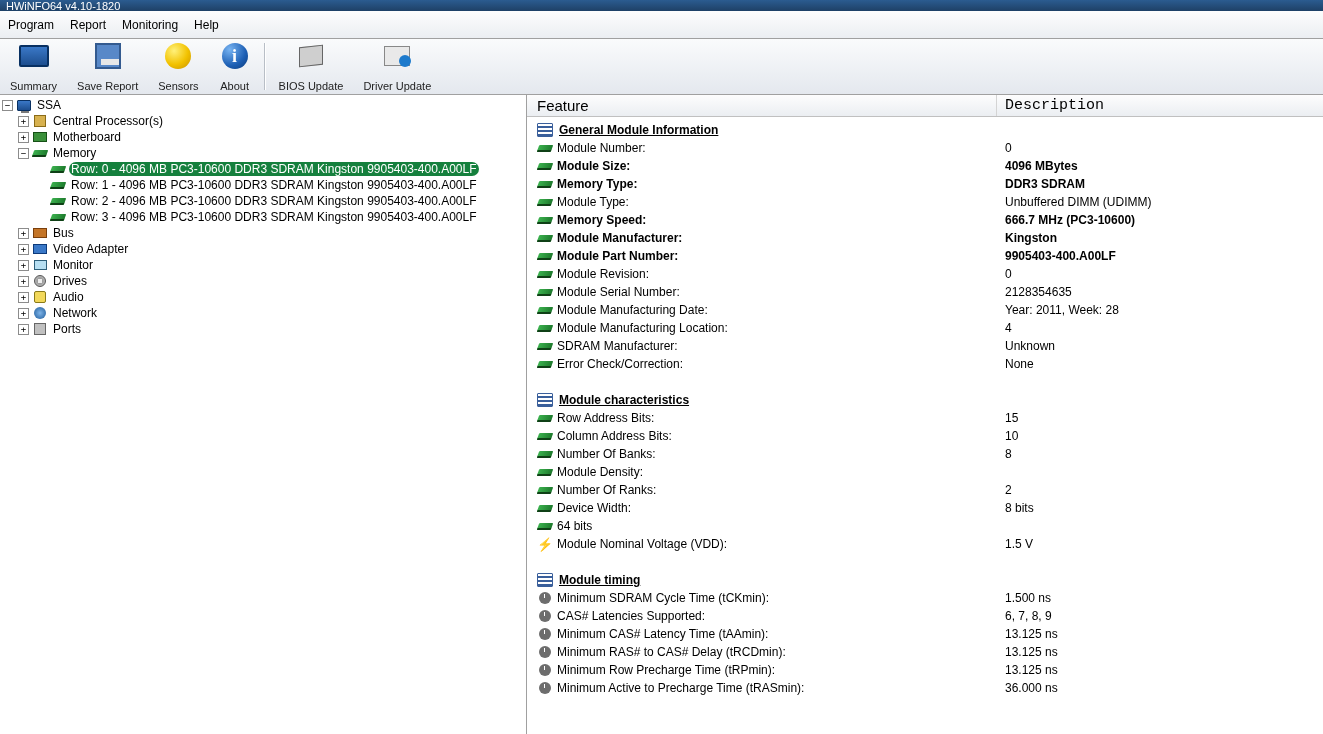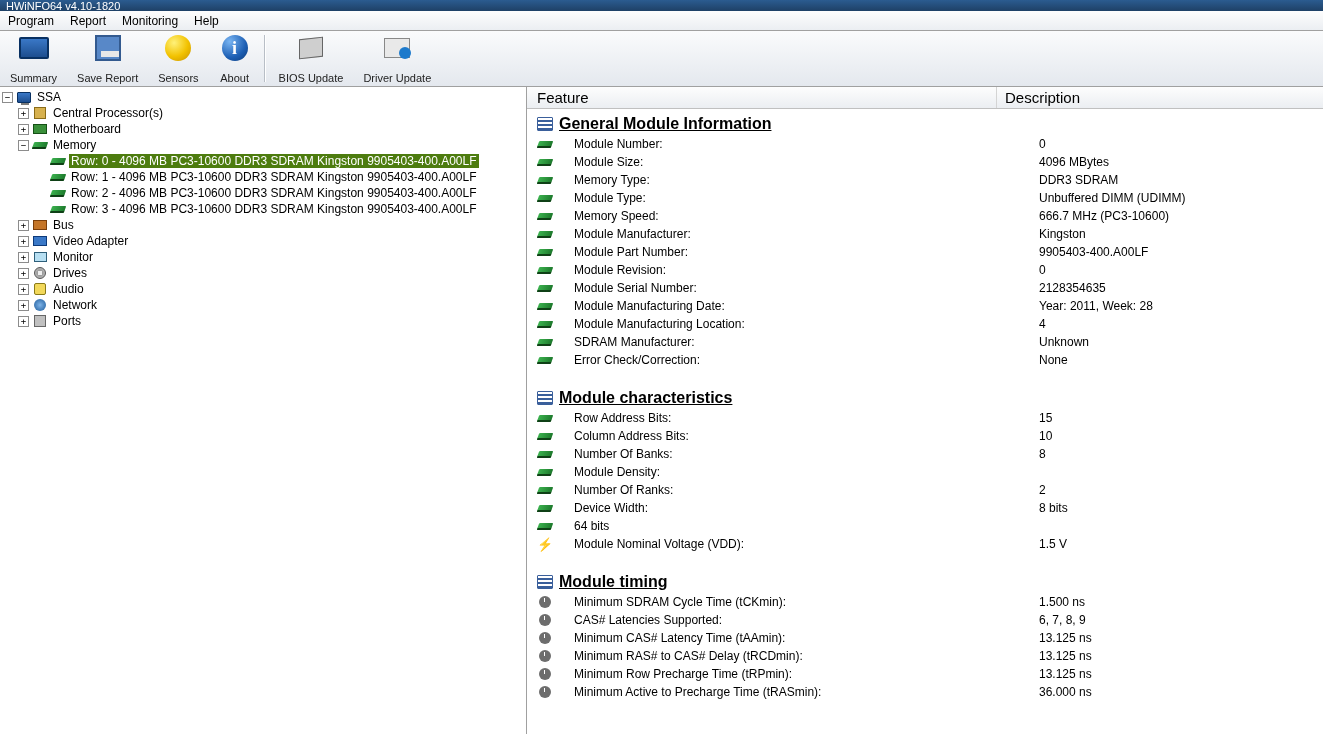--- a/index.html
+++ b/index.html
@@ -21,21 +21,21 @@
   display: flex;
   align-items: center;
   padding: 0 6px;
   font-size: 11px;
   overflow: hidden;
 }
 .menubar {
   background: linear-gradient(#fdfdfd,#ebeef2);
   border-bottom: 1px solid #a0a0a0;
   display: flex;
-  height: 20px;
+  height: 28px;
   align-items: stretch;
 }
 .menubar .menu-item {
   padding: 2px 8px;
   display: flex;
   align-items: center;
   cursor: default;
 }
 .toolbar {
   background: linear-gradient(#fafbfc,#e4e8ee);
@@ -89,66 +89,65 @@
   width: 11px; height: 11px;
   border: 1px solid #8c8c8c;
   display: inline-flex; align-items: center; justify-content: center;
   font-size: 9px; line-height: 1;
   background: #fff;
   font-family: monospace;
 }
 .tree .exp-space { width: 13px; display:inline-block; }
 .tree .nicon { width: 16px; height: 16px; display:inline-flex; align-items:center; justify-content:center; }
 .tree .label { padding: 0 2px; }
-.tree .selected .label { background: #4d7c0f; color:#fff; }
+.tree .selected .label { background: #15803d; color:#fff;border-radius:7px; }
 .detail-pane {
   flex: 1;
   display: flex;
   flex-direction: column;
   overflow: hidden;
 }
 .detail-header {
   display: flex;
   background: linear-gradient(#fdfdfd,#ebeef2);
   border-bottom: 1px solid #c0c0c0;
   height: 22px;
   align-items: center;
   font-size: 15px;
 }
 .detail-header .col1 { width: 470px; padding-left: 10px; border-right:1px solid #d4d4d4; height:100%; display:flex; align-items:center;}
-.detail-header .col2 { flex: 1; padding-left: 8px; height:100%; display:flex; align-items:center;}
+.detail-header .col2 { flex: 1; padding-left: 8px; height:100%; display:flex; align-items:center;font-family:Liberation Mono, monospace;}
 .detail-body {
   flex: 1;
   overflow-y: auto;
   padding: 4px 0;
 }
 .group-head {
   display: flex; align-items: center;
   gap: 6px;
   padding: 2px 10px 2px 10px;
-  font-size: 16px;
+  font-size: 12px;
 }
 .group-head .gtext { font-weight: bold; text-decoration: underline; }
 .group-head .gicon {
   width: 16px; height: 14px;
   background: repeating-linear-gradient(0deg,#3a5f9b 0 2px,#fff 2px 4px);
   border: 1px solid #3a5f9b;
   border-radius: 1px;
 }
 .prop-row {
   display: flex; align-items: center;
   height: 18px;
   padding-left: 10px;
   font-size: 12px;
-  gap: 17px;
 }
 .prop-row .picon { width: 16px; height:16px; display:inline-flex; align-items:center; justify-content:center; margin-right:4px; flex-shrink:0;}
 .prop-row .pname { width: 448px; }
 .prop-row .pval { flex:1; }
-.prop-row.bold .pname, .prop-row.bold .pval { font-weight: normal; }
+.prop-row.bold .pname, .prop-row.bold .pval { font-weight: bold; }
 .spacer { height: 18px; }
 
 
 .ic-ram { display:inline-block; width:14px; height:7px; background: linear-gradient(90deg,#3cb14f,#1d7a2c); transform: skewX(-20deg); border-radius:1px; box-shadow: inset 0 -2px 0 #0f4016;}
 .ic-clock { display:inline-block; width:12px; height:12px; border-radius:50%; background:#6d6d6d; position:relative; }
 .ic-clock::after { content:''; position:absolute; top:2px; left:5px; width:1px; height:4px; background:#fff; }
 .ic-bolt { color:#e0a000; font-size:13px; }
 .ic-computer { display:inline-block; width:14px; height:11px; background:linear-gradient(#3a78c7,#1d4e8f); border:1px solid #083062; border-radius:1px; position:relative;}
 .ic-computer::after { content:''; position:absolute; bottom:-3px; left:3px; width:8px; height:2px; background:#7a7a7a;}
 .ic-chip { display:inline-block; width:12px;height:12px;background:#d7b14f;border:1px solid #8a6b18; position:relative;}

